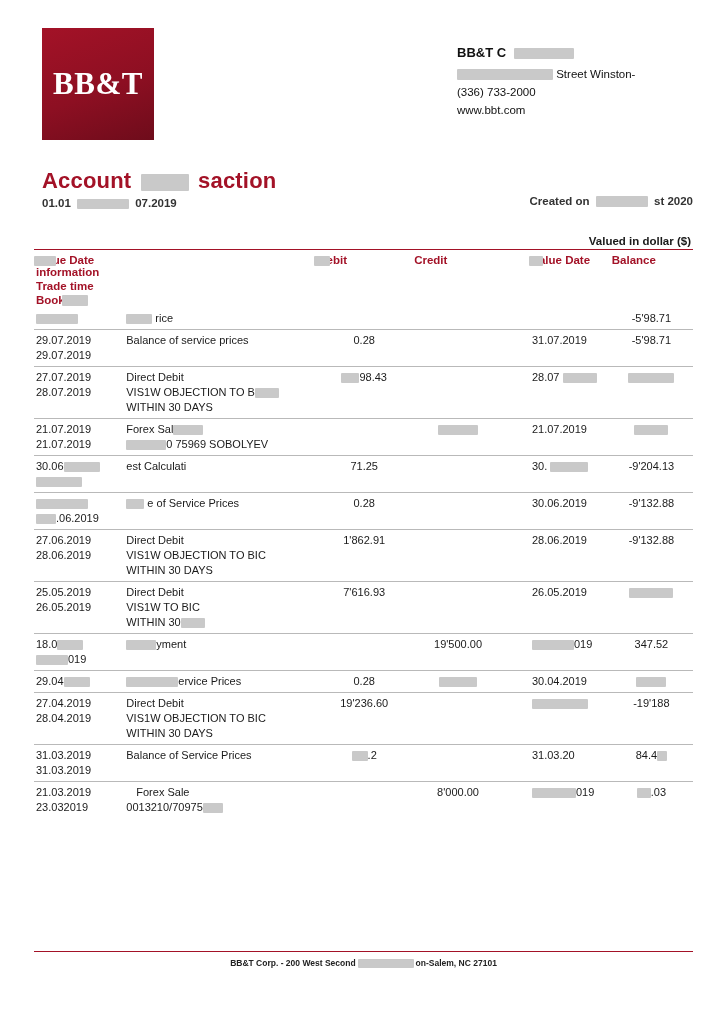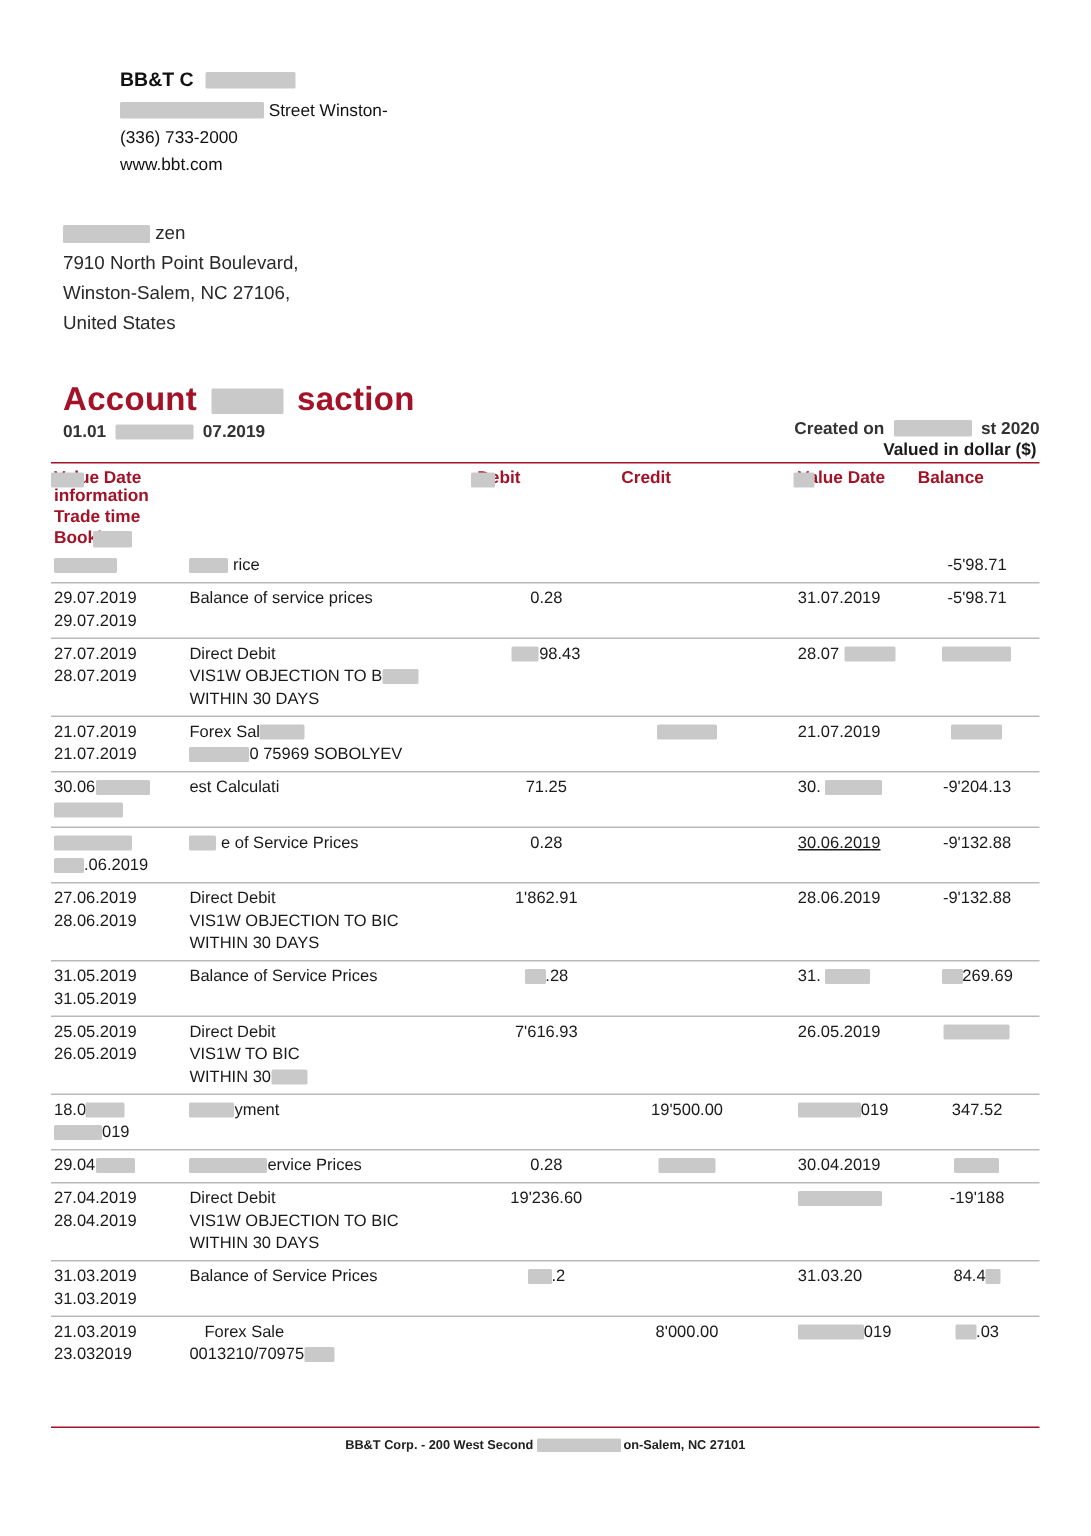--- a/index.html
+++ b/index.html
@@ -98,21 +98,21 @@
   .created-on {
     font-size: 11.5px;
     color: #333;
     padding-bottom: 2px;
   }
 
   .valued {
     text-align: right;
     font-size: 11.5px;
     font-weight: bold;
-    margin-top: 0;
+    margin-top: 26px;
     padding-right: 2px;
   }
 
   
   table.stmt {
     width: 100%;
     border-collapse: collapse;
     font-size: 11px;
     margin-top: 2px;
   }
@@ -163,43 +163,37 @@
     font-weight: bold;
     color: #222;
   }
 </style>
 </head>
 <body>
 
 <div class="page">
 
   <div class="header">
+    <div class="logo-box">
+      <span class="logo-text">BB&amp;T</span>
+    </div>
     <div class="bank-block">
       <div class="bank-name">
         <span>BB&amp;T C</span>
         <span class="rd" style="width:60px;height:11px;margin-left:4px;"></span>
       </div>
       <div>
         <span class="rd" style="width:96px;height:11px;"></span>
         <span>Street Winston-</span>
       </div>
       <div>(336) 733-2000</div>
       <div>www.bbt.com</div>
     </div>
   </div>
 
-  <div class="customer">
-    <div>
-      <span class="rd" style="width:58px;height:12px;"></span>
-      <span>zen</span>
-    </div>
-    <div>7910 North Point Boulevard,</div>
-    <div>Winston-Salem, NC 27106,</div>
-    <div>United States</div>
-  </div>
 
   <div class="title-row">
     <div>
       <div class="doc-title">
         <span>Account</span>
         <span class="rd" style="width:48px;height:17px;margin:0 3px;"></span>
         <span>saction</span>
       </div>
       <div class="doc-sub">
         <span>01.01</span>
@@ -366,21 +360,21 @@
           <span class="sub-line">
             <span class="rd" style="width:20px;height:10px;"></span><span>.06.2019</span>
           </span>
         </td>
         <td class="cell-info">
           <span class="rd" style="width:18px;height:10px;"></span>
           <span>e of Service Prices</span>
         </td>
         <td class="num">0.28</td>
         <td class="num"></td>
-        <td style="padding-left:28px;text-decoration:underline;">
+        <td style="padding-left:28px;">
           <span>30.06.2019</span>
         </td>
         <td class="num">-9'132.88</td>
       </tr>
 
       <tr class="sep">
         <td class="cell-date">
           <span class="sub-line">27.06.2019</span>
           <span class="sub-line">28.06.2019</span>
         </td>
@@ -390,40 +384,20 @@
           <span class="sub-line">WITHIN 30 DAYS</span>
         </td>
         <td class="num">1'862.91</td>
         <td class="num"></td>
         <td style="padding-left:28px;">
           <span>28.06.2019</span>
         </td>
         <td class="num">-9'132.88</td>
       </tr>
 
-      <tr class="sep">
-        <td class="cell-date">
-          <span class="sub-line">31.05.2019</span>
-          <span class="sub-line">31.05.2019</span>
-        </td>
-        <td class="cell-info">
-          <span>Balance of Service Prices</span>
-        </td>
-        <td class="num">
-          <span class="rd" style="width:14px;height:10px;"></span><span>.28</span>
-        </td>
-        <td class="num"></td>
-        <td style="padding-left:28px;">
-          <span>31.</span>
-          <span class="rd" style="width:30px;height:10px;"></span>
-        </td>
-        <td class="num">
-          <span class="rd" style="width:14px;height:10px;"></span><span>269.69</span>
-        </td>
-      </tr>
 
       <tr class="sep">
         <td class="cell-date">
           <span class="sub-line">25.05.2019</span>
           <span class="sub-line">26.05.2019</span>
         </td>
         <td class="cell-info">
           <span class="sub-line">Direct Debit</span>
           <span class="sub-line">
             <span>VIS1W              TO BIC</span>

